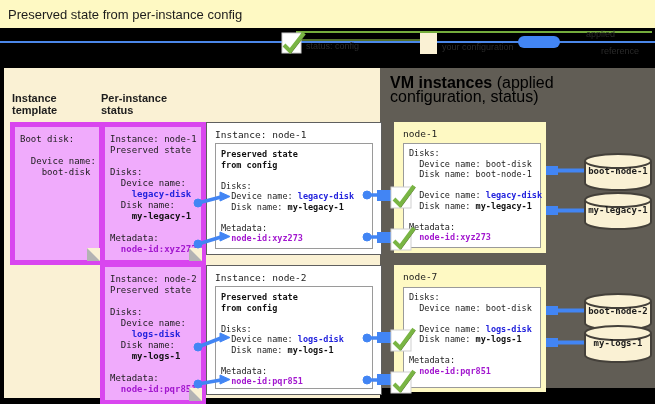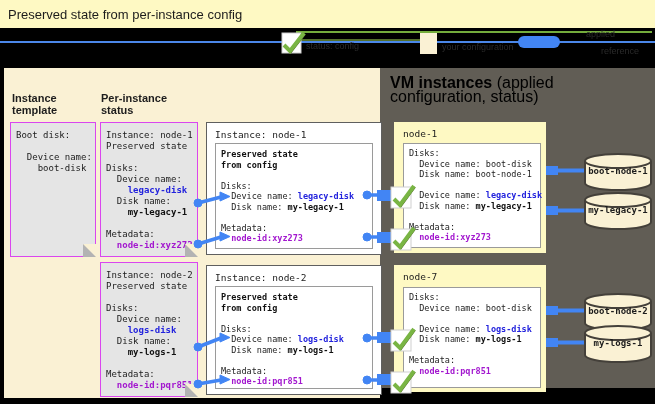--- a/index.html
+++ b/index.html
@@ -17,21 +17,21 @@
   .cream-panel{left:4px;top:68px;width:376px;height:330px;background:#faf1d4;}
   .dark-panel{left:380px;top:68px;width:275px;height:320px;background:#615d55;}
 
   
   .colhead{font-size:11px;font-weight:bold;color:#1d1d1d;line-height:12px;}
   .colhead3-sub{font-size:10px;font-weight:normal;color:#1d1d1d;line-height:11px;}
   .dark-head{font-size:16px;color:#000;line-height:14px;width:220px;}
   .dark-head b{color:#000;}
 
   
-  .doc{background:#e5e5e5;border:1px solid #d946ef;}
+  .doc{background:#f0abfc;border:5px solid #d946ef;}
   .fold{position:absolute;right:-1px;bottom:-1px;width:13px;height:13px;background:#faf1d4;}
   .fold::before{content:"";position:absolute;left:0;top:0;width:0;height:0;
     border-left:13px solid #b3b3b3;border-top:13px solid transparent;}
 
   
   .mi-box{background:#fff;border:1px solid #5f5f5f;}
   .inner-box{background:#fff;border:1px solid #9a9a9a;}
   .vm-box{background:#fef9c3;}
 
   

